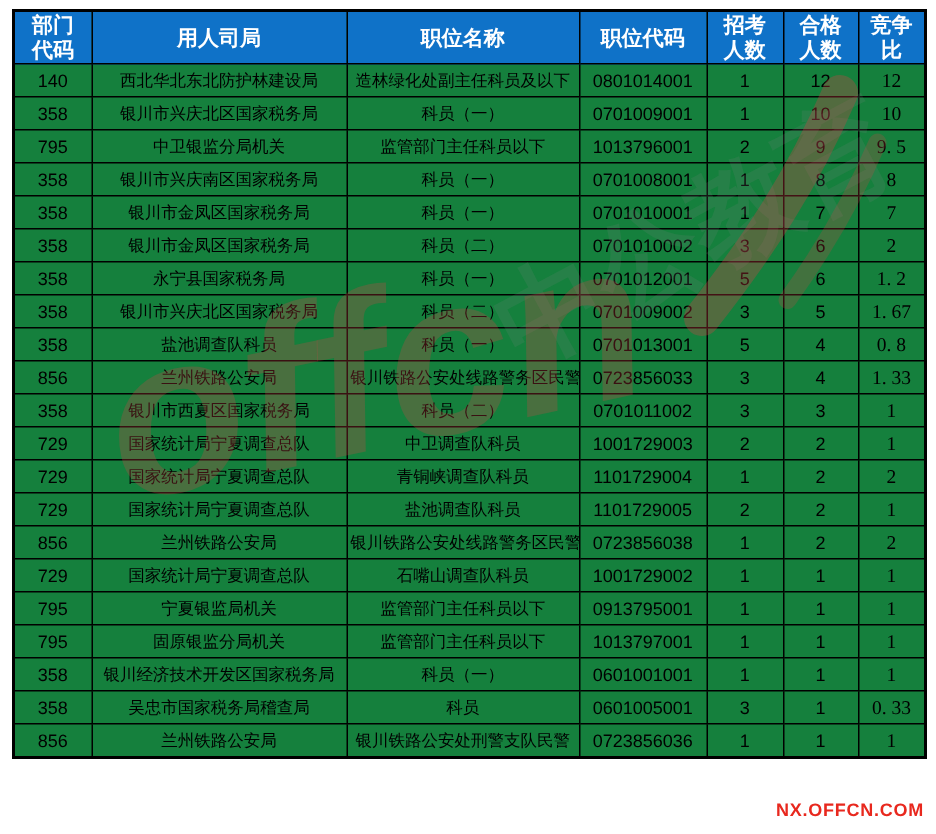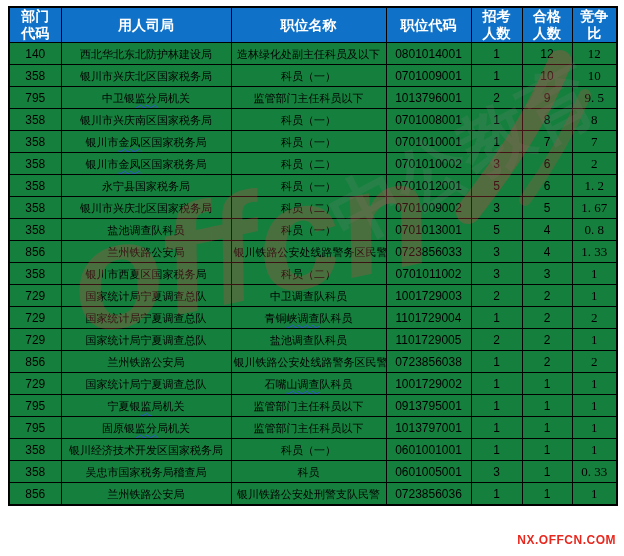--- a/index.html
+++ b/index.html
@@ -8,21 +8,21 @@
   table.positions{position:absolute;left:8px;top:6px;width:608px;border-collapse:collapse;
         table-layout:fixed;background:#15803d;}
   table.positions, table.positions th, table.positions td{border:1px solid #000;}
   table.positions{border:2px solid #000;}
   th{background:#0f72c8;color:#fff;font-weight:bold;font-size:14px;line-height:17px;
      height:34px;white-space:pre-line;text-align:center;vertical-align:middle;padding:0;}
   td{height:21px;font-size:11px;color:#000;text-align:center;vertical-align:middle;
      padding:0 2px;white-space:pre;overflow:hidden;line-height:14px;}
   td.num{font-size:12px;}
   td.ratio{font-family:"Liberation Serif","DejaVu Serif",serif;font-size:13px;}
-  .squig{text-decoration:underline;text-decoration-style:wavy;
+  .squig{text-decoration-style:wavy;
          text-decoration-color:#2b50d9;text-decoration-thickness:1px;text-underline-offset:2px;}
   .wm{position:absolute;left:0;top:0;width:624px;height:556px;pointer-events:none;z-index:5;}
   .site-url{position:absolute;right:8px;top:533px;color:#e8281e;font-weight:bold;
             font-size:12px;letter-spacing:0.5px;z-index:6;text-align:center;}
 </style>
 </head>
 <body>
 
 <div class="page">
 

